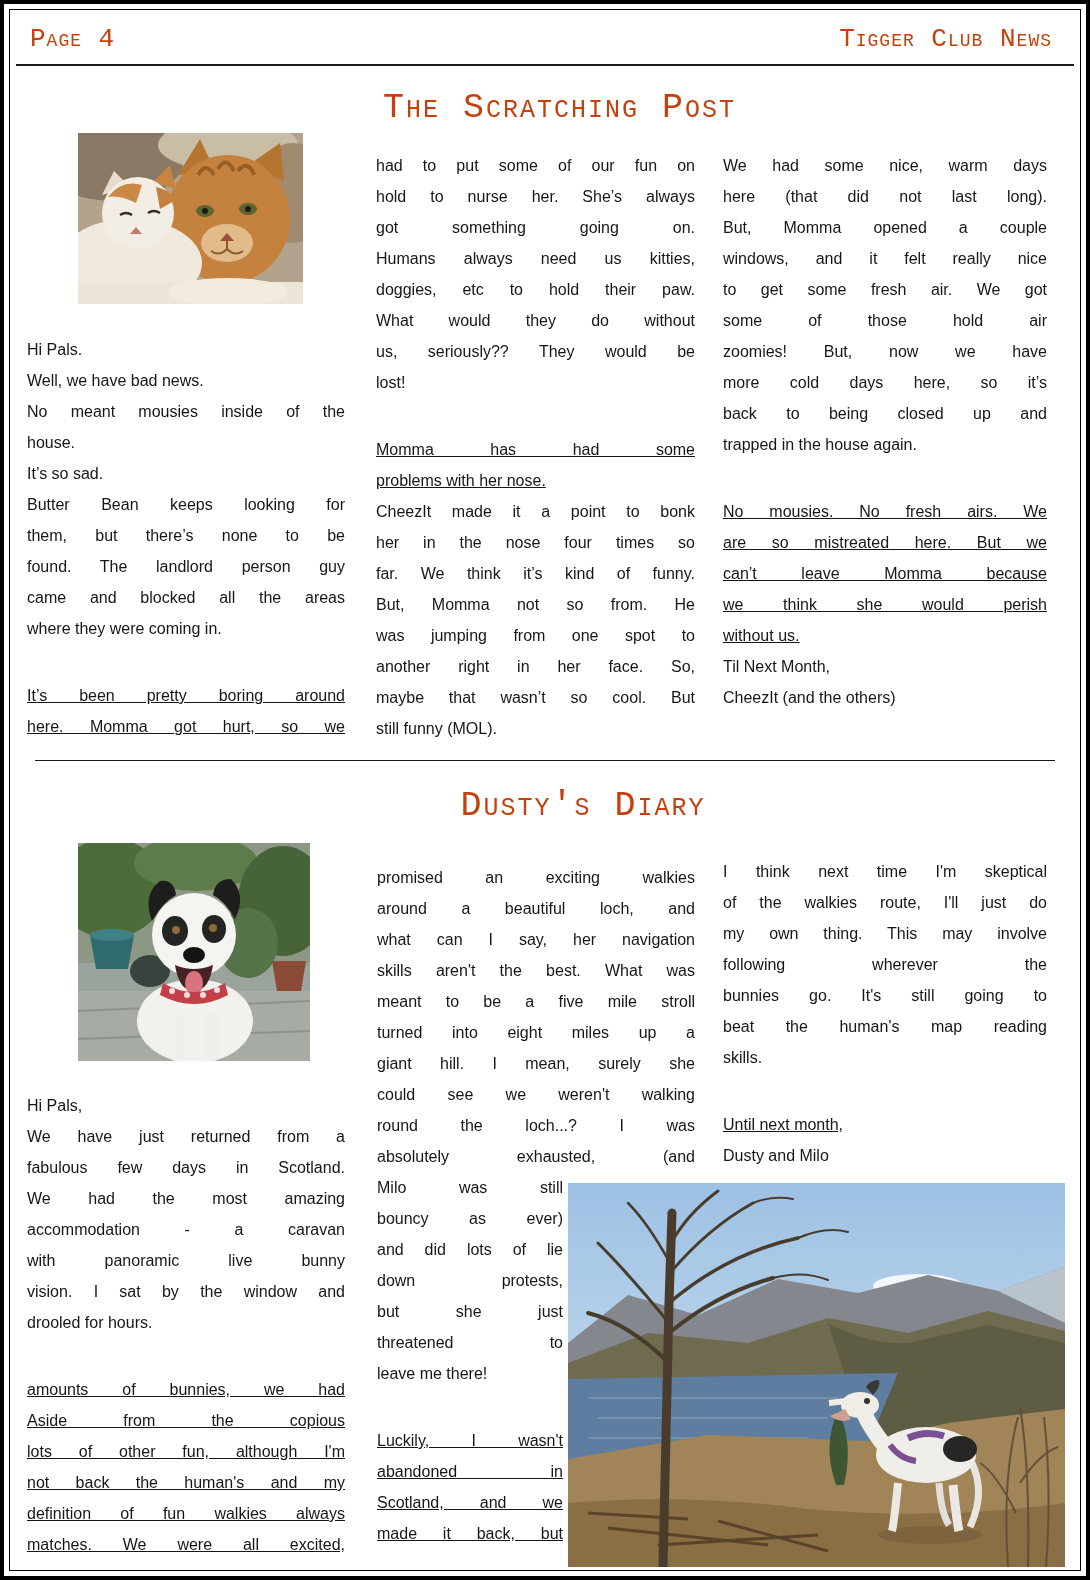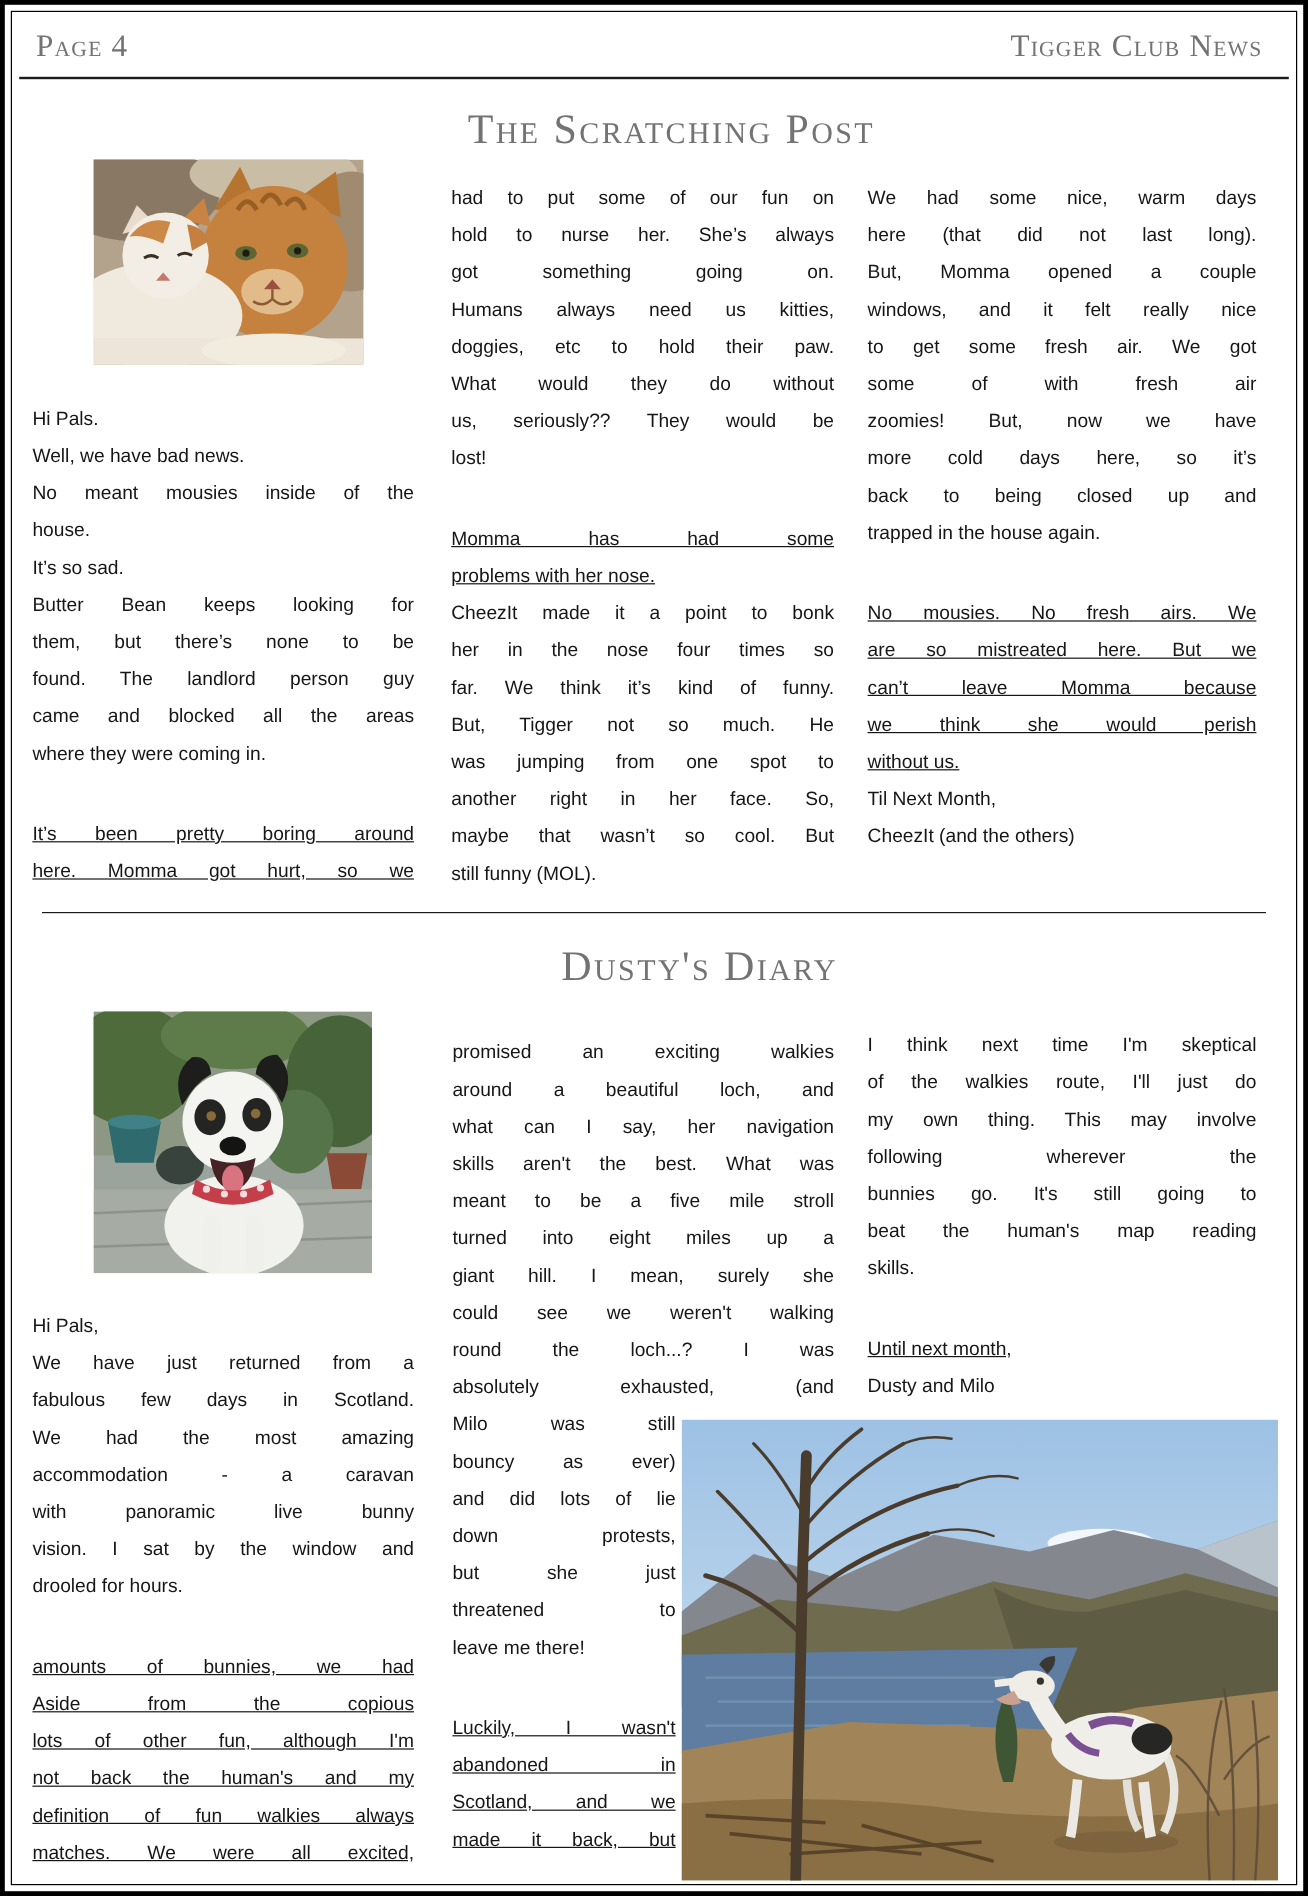--- a/index.html
+++ b/index.html
@@ -6,21 +6,21 @@
   html,body { margin:0; padding:0; background:#fff; }
   .page {
     position:relative; width:1090px; height:1580px; background:#fff;
     font-family:"Liberation Sans", sans-serif; color:#161616; overflow:hidden;
   }
   
   .page::before { content:""; position:absolute; inset:0; border:4px solid #000; pointer-events:none; z-index:9; }
   .page::after  { content:""; position:absolute; inset:9px; border:1px solid #000; pointer-events:none; z-index:9; }
 
   .abs { position:absolute; }
-  .sc { font-family:Liberation Serif, serif; font-variant:small-caps; color:#737373; }
+  .sc { font-family:Liberation Mono, monospace; font-variant:small-caps; color:#c2410c; }
   .hdr { font-size:26px; letter-spacing:1px; white-space:nowrap; }
   .art-title { font-size:35px; letter-spacing:2px; text-align:center; left:0; right:0; font-weight:normal; margin:0;padding-left:29px; }
   .rule { height:0; border-top:2px solid #1b1b1b; }
   .rule.thin { border-top-width:1.5px; }
 
   .body-col { font-size:16px; line-height:31px; }
   .para.gap { margin-top:36px;text-decoration:underline; }
   .ln { text-align:justify; text-align-last:justify; }
   .para .ln:last-child { text-align-last:left; }
   .para.cont .ln:last-child { text-align-last:justify; }
@@ -116,36 +116,36 @@
         <div class="ln">lost!</div>
       </div>
     <div class="para gap">
         <div class="ln">Momma has had some</div>
         <div class="ln">problems with her nose.</div>
       </div>
     <div class="para">
         <div class="ln">CheezIt made it a point to bonk</div>
         <div class="ln">her in the nose four times so</div>
         <div class="ln">far. We think it’s kind of funny.</div>
-        <div class="ln">But, Tigger not so much. He</div>
+        <div class="ln">But, Momma not so from. He</div>
         <div class="ln">was jumping from one spot to</div>
         <div class="ln">another right in her face. So,</div>
         <div class="ln">maybe that wasn’t so cool. But</div>
         <div class="ln">still funny (MOL).</div>
       </div>
   </div>
 
   <div class="abs body-col" style="left:723px; top:150px; width:324px;">
     <div class="para">
         <div class="ln">We had some nice, warm days</div>
         <div class="ln">here (that did not last long).</div>
         <div class="ln">But, Momma opened a couple</div>
         <div class="ln">windows, and it felt really nice</div>
         <div class="ln">to get some fresh air. We got</div>
-        <div class="ln">some of with fresh air</div>
+        <div class="ln">some of those hold air</div>
         <div class="ln">zoomies! But, now we have</div>
         <div class="ln">more cold days here, so it’s</div>
         <div class="ln">back to being closed up and</div>
         <div class="ln">trapped in the house again.</div>
       </div>
     <div class="para gap">
         <div class="ln">No mousies. No fresh airs. We</div>
         <div class="ln">are so mistreated here. But we</div>
         <div class="ln">can’t leave Momma because</div>
         <div class="ln">we think she would perish</div>

